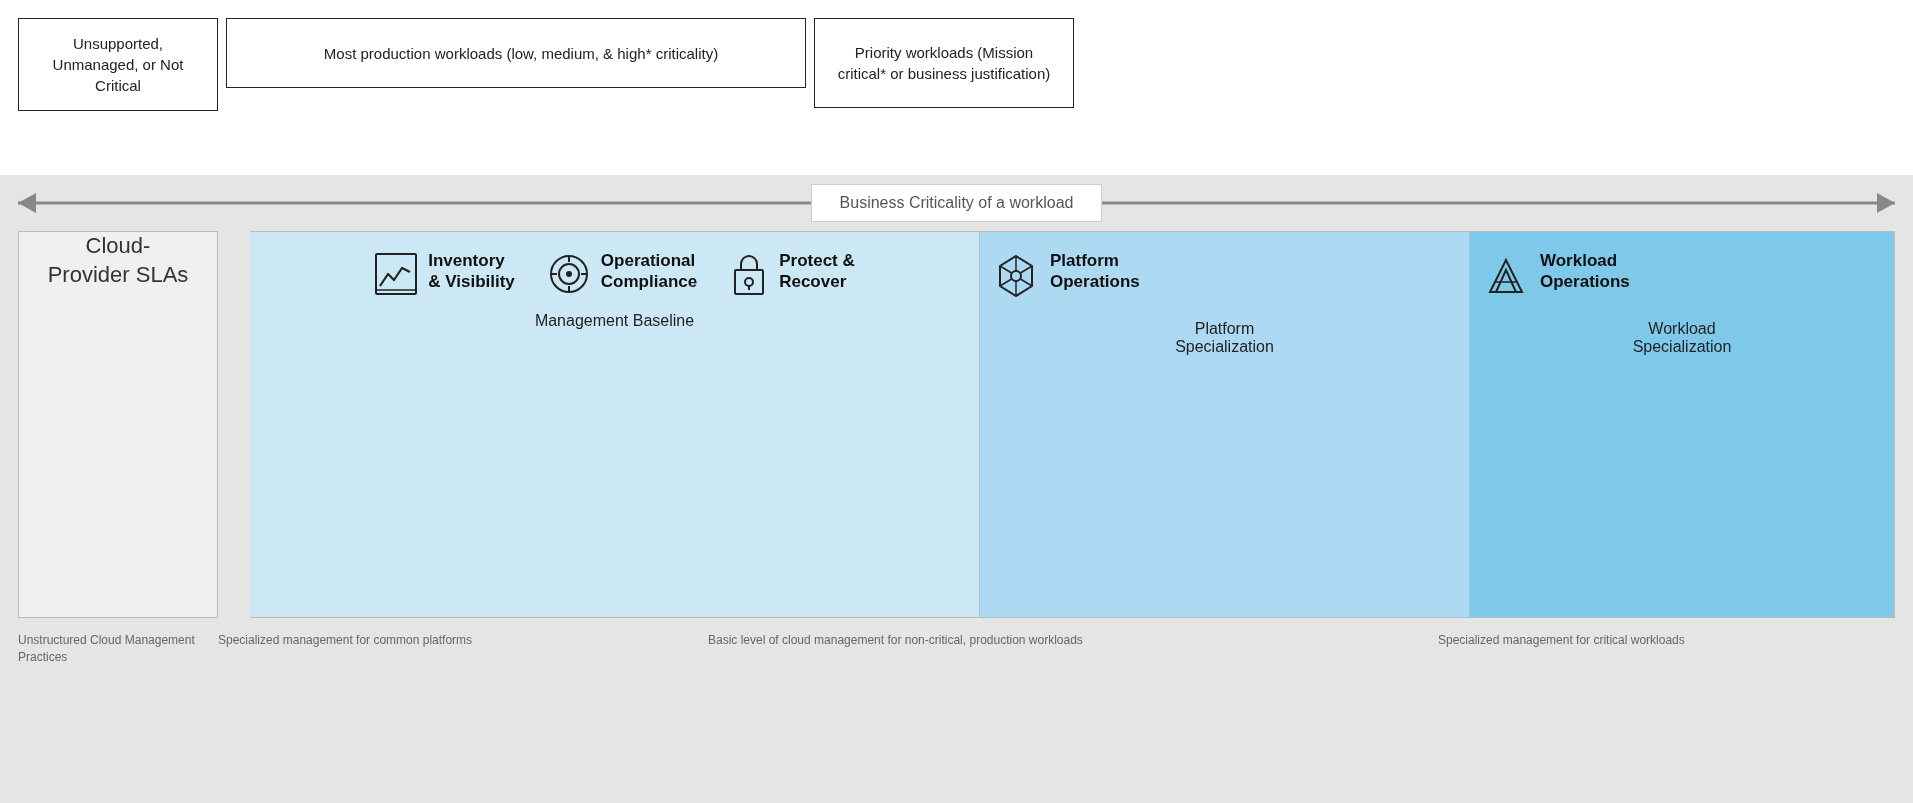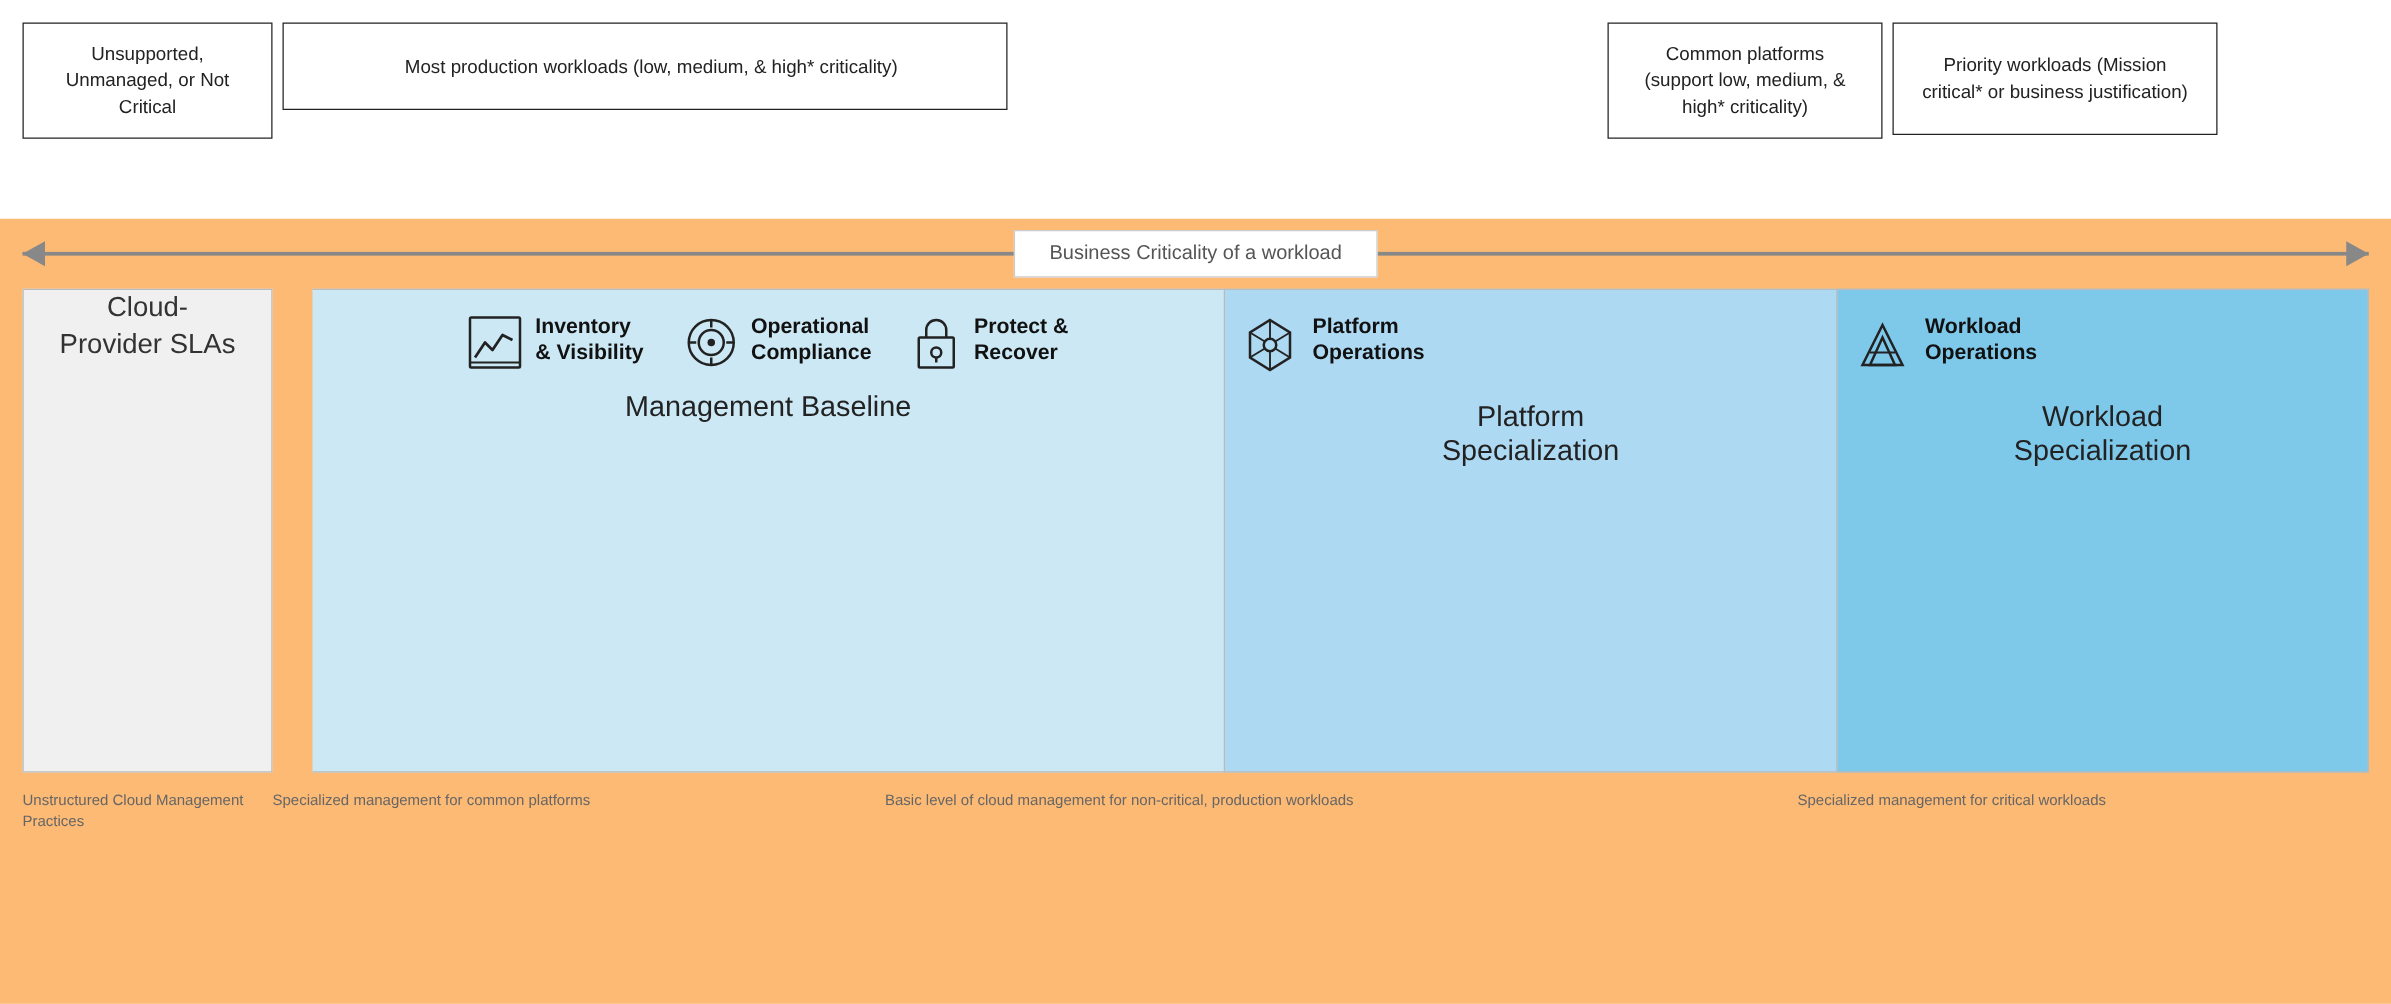--- a/index.html
+++ b/index.html
@@ -8,21 +8,21 @@
       font-family: 'Segoe UI', Arial, sans-serif;
       width: 1913px;
       height: 803px;
       overflow: hidden;
       position: relative;
     }
 
     .diagram-container {
       width: 1913px;
       height: 803px;
-      background: #fdba74;
+      background: #e5e5e5;
       position: relative;
       display: flex;
       flex-direction: column;
     }
 
     
     .top-section {
       display: flex;
       flex-direction: row;
       height: 175px;
@@ -193,21 +193,21 @@
     }
 
     .icon-label {
       font-size: 17px;
       font-weight: 700;
       color: #111;
       line-height: 1.25;
     }
 
     .section-sublabel {
-      font-size: 23px;
+      font-size: 16px;
       font-weight: 400;
       color: #222;
       text-align: center;
       margin-top: 6px;
     }
 
     .single-icon-item {
       display: flex;
       flex-direction: row;
       align-items: flex-start;
@@ -247,23 +247,20 @@
 <body>
 
 <div class="diagram-container">
 
   <div class="top-section">
     <div class="top-box top-box-1">
       <span>Unsupported, Unmanaged, or Not Critical</span>
     </div>
     <div class="top-box top-box-2">
       <span>Most production workloads (low, medium, &amp; high* criticality)</span>
-    </div>
-    <div class="top-box top-box-3">
-      <span>Common platforms (support low, medium, &amp; high* criticality)</span>
     </div>
     <div class="top-box top-box-4">
       <span>Priority workloads (Mission critical* or business justification)</span>
     </div>
   </div>
 
   <div class="arrow-row">
     <div class="arrow-line"></div>
     <div class="arrow-left"></div>
     <div class="arrow-right"></div>

